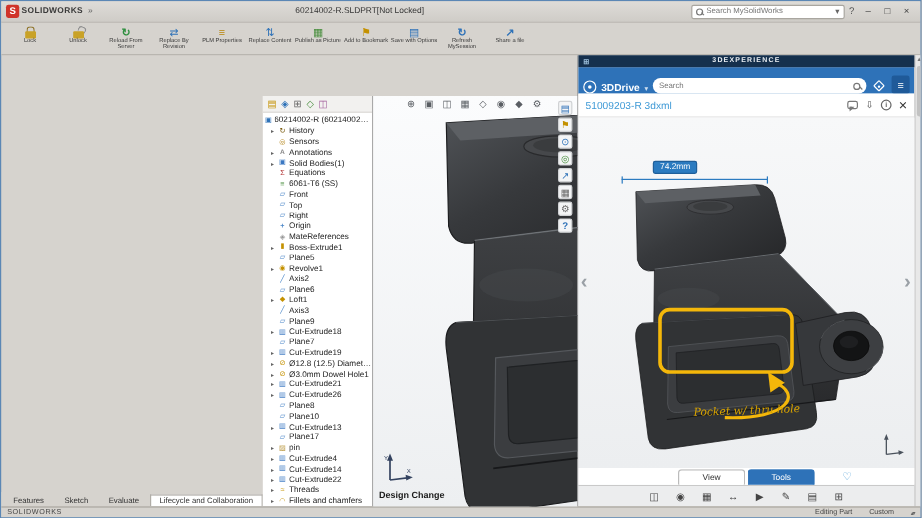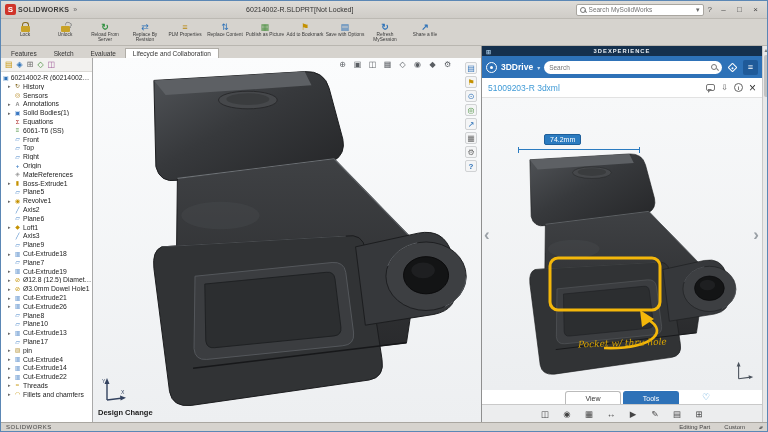--- a/index.html
+++ b/index.html
@@ -35,21 +35,21 @@
   .mi.plm-properties-icon::after{content:"≡";color:#b8860b;}
   .mi.replace-content-icon::after{content:"⇅";color:#2e72b8;}
   .mi.publish-picture-icon::after{content:"▦";color:#4a8f3f;}
   .mi.add-bookmark-icon::after{content:"⚑";color:#c49100;}
   .mi.save-options-icon::after{content:"▤";color:#2e72b8;}
   .mi.refresh-session-icon::after{content:"↻";color:#2e72b8;font-weight:bold;}
   .mi.share-file-icon::after{content:"↗";color:#2e72b8;font-weight:bold;}
 
   
   .mainarea{flex:1;display:flex;min-height:0;}
-  .left-col{width:480px;flex:none;display:flex;flex-direction:column;min-height:0;}
+  .left-col{width:480px;flex:none;display:flex;min-height:0;align-items:flex-end;}
 
   .ribbon-tabs{height:12px;flex:none;display:flex;align-items:flex-end;gap:1px;background:#d6d3ce;padding:0 0 0 2px;}
   .rtab{padding:1px 7px 1px;font-size:6.5px;color:#333;border:1px solid transparent;border-bottom:none;white-space:nowrap;}
   .rtab.active{background:#fff;border-color:#b0ada7;}
 
   .workarea{flex:1;display:flex;min-height:0;}
 
   
   .tree-panel{width:92px;flex:none;background:#fff;border-right:1px solid #a9a9a9;overflow:hidden;display:flex;flex-direction:column;}
   .tree-head{height:14px;flex:none;background:#f2f1ef;border-bottom:1px solid #dcdad6;display:flex;align-items:center;gap:4px;padding:0 4px;font-size:8px;}
@@ -110,21 +110,21 @@
   .sti.options-icon::before{content:"⚙";color:#6a6a6a;}
   .sti.help-icon::before{content:"?";color:#2e72b8;font-weight:bold;}
   .part-main{position:absolute;left:10px;top:8px;}
   .triad{position:absolute;left:8px;bottom:18px;}
   .design-note{position:absolute;left:5px;bottom:5px;font-size:7.5px;font-weight:bold;color:#1a1a1a;}
 
   
   .right-panel{width:281px;flex:none;display:flex;flex-direction:column;background:#fff;border-left:1px solid #8f8f8f;min-height:0;}
   .rp-header{height:10px;flex:none;background:#15304d;color:#e9eef3;display:flex;align-items:center;justify-content:center;gap:4px;font-size:5.8px;font-weight:bold;letter-spacing:1px;position:relative;}
   .rp-header .grid{position:absolute;left:4px;color:#9fc1dd;font-size:6px;letter-spacing:0;}
-  .rp-appbar{height:22px;flex:none;background:#2e72b8;display:flex;align-items:center;gap:4px;padding:0 4px;}
+  .rp-appbar{height:22px;flex:none;background:#2e72b8;display:flex;align-items:flex-end;gap:4px;padding:0 4px;}
   .compass{width:11px;height:11px;border:1.4px solid #fff;border-radius:50%;position:relative;flex:none;}
   .compass::after{content:"";position:absolute;left:3px;top:3px;width:3px;height:3px;background:#fff;border-radius:50%;}
   .appname{color:#fff;font-size:8.5px;font-weight:bold;white-space:nowrap;}
   .appchev{color:#cfe0f0;font-size:6px;}
   .rp-search{flex:1;height:13px;background:#fff;border-radius:7px;display:flex;align-items:center;padding:0 5px;gap:3px;min-width:0;}
   .rp-search input{border:none;outline:none;flex:1;font-size:6.5px;color:#555;min-width:0;background:transparent;padding:0;}
   .tagbtn{width:13px;height:13px;display:flex;align-items:center;justify-content:center;flex:none;}
   .tagshape{width:7px;height:7px;border:1.3px solid #fff;border-radius:1px;transform:rotate(45deg);position:relative;}
   .tagshape::after{content:"";position:absolute;left:1.5px;top:1.5px;width:2px;height:2px;border-radius:50%;background:#fff;}
   .menubtn{width:15px;height:15px;background:#1f5a99;border-radius:2px;color:#fff;display:flex;align-items:center;justify-content:center;font-size:9px;flex:none;}

